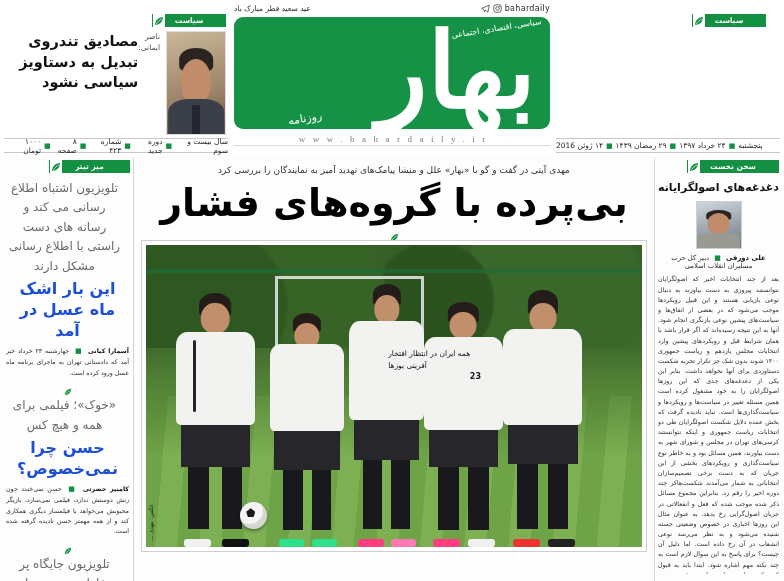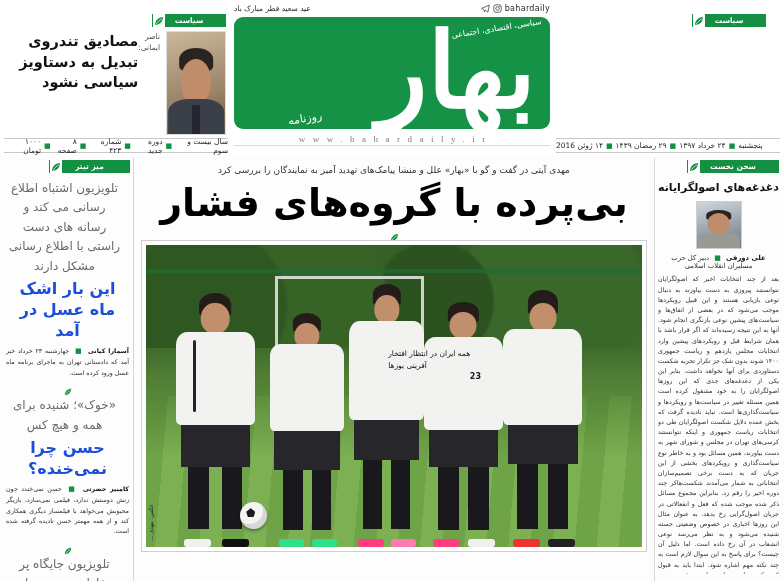--- a/index.html
+++ b/index.html
@@ -696,22 +696,22 @@
         <div class="mt-body"><b>آسمارا کیانی</b> <span class="dot">■</span> <span>چهارشنبه ۲۳ خرداد خبر آمد که دادستانی تهران به ماجرای برنامه ماه عسل ورود کرده است.</span></div>
         <div class="mt-leaf">
           <svg viewBox="0 0 10 10">
               <path d="M1 9C1 4 5 1 9 1c0 5-4 8-8 8z" fill="#149043"></path>
               <path d="M2 8.4C3.5 6 5.6 4 8.2 2.6" stroke="#fff" stroke-width=".7" fill="none"></path>
             </svg>
         </div>
       </div>
 
       <div class="mt-item">
-        <div class="mt-kicker">«خوک»؛ شنیده برای همه و هیچ کس</div>
-        <div class="mt-head">حسن چرا نمی‌خنده؟</div>
+        <div class="mt-kicker">«خوک»؛ فیلمی برای همه و هیچ کس</div>
+        <div class="mt-head">حسن چرا نمی‌خصوص؟</div>
         <div class="mt-body"><b>کامبیز حضرتی</b> <span class="dot">■</span> <span>حسن نمی‌خندد چون زنش دوستش ندارد، فیلمی نمی‌سازد، بازیگر محبوبش می‌خواهد با فیلمساز دیگری همکاری کند و از همه مهمتر حسن نادیده گرفته شده است.</span></div>
         <div class="mt-leaf">
           <svg viewBox="0 0 10 10">
               <path d="M1 9C1 4 5 1 9 1c0 5-4 8-8 8z" fill="#149043"></path>
               <path d="M2 8.4C3.5 6 5.6 4 8.2 2.6" stroke="#fff" stroke-width=".7" fill="none"></path>
             </svg>
         </div>
       </div>
 
       <div class="mt-item">

